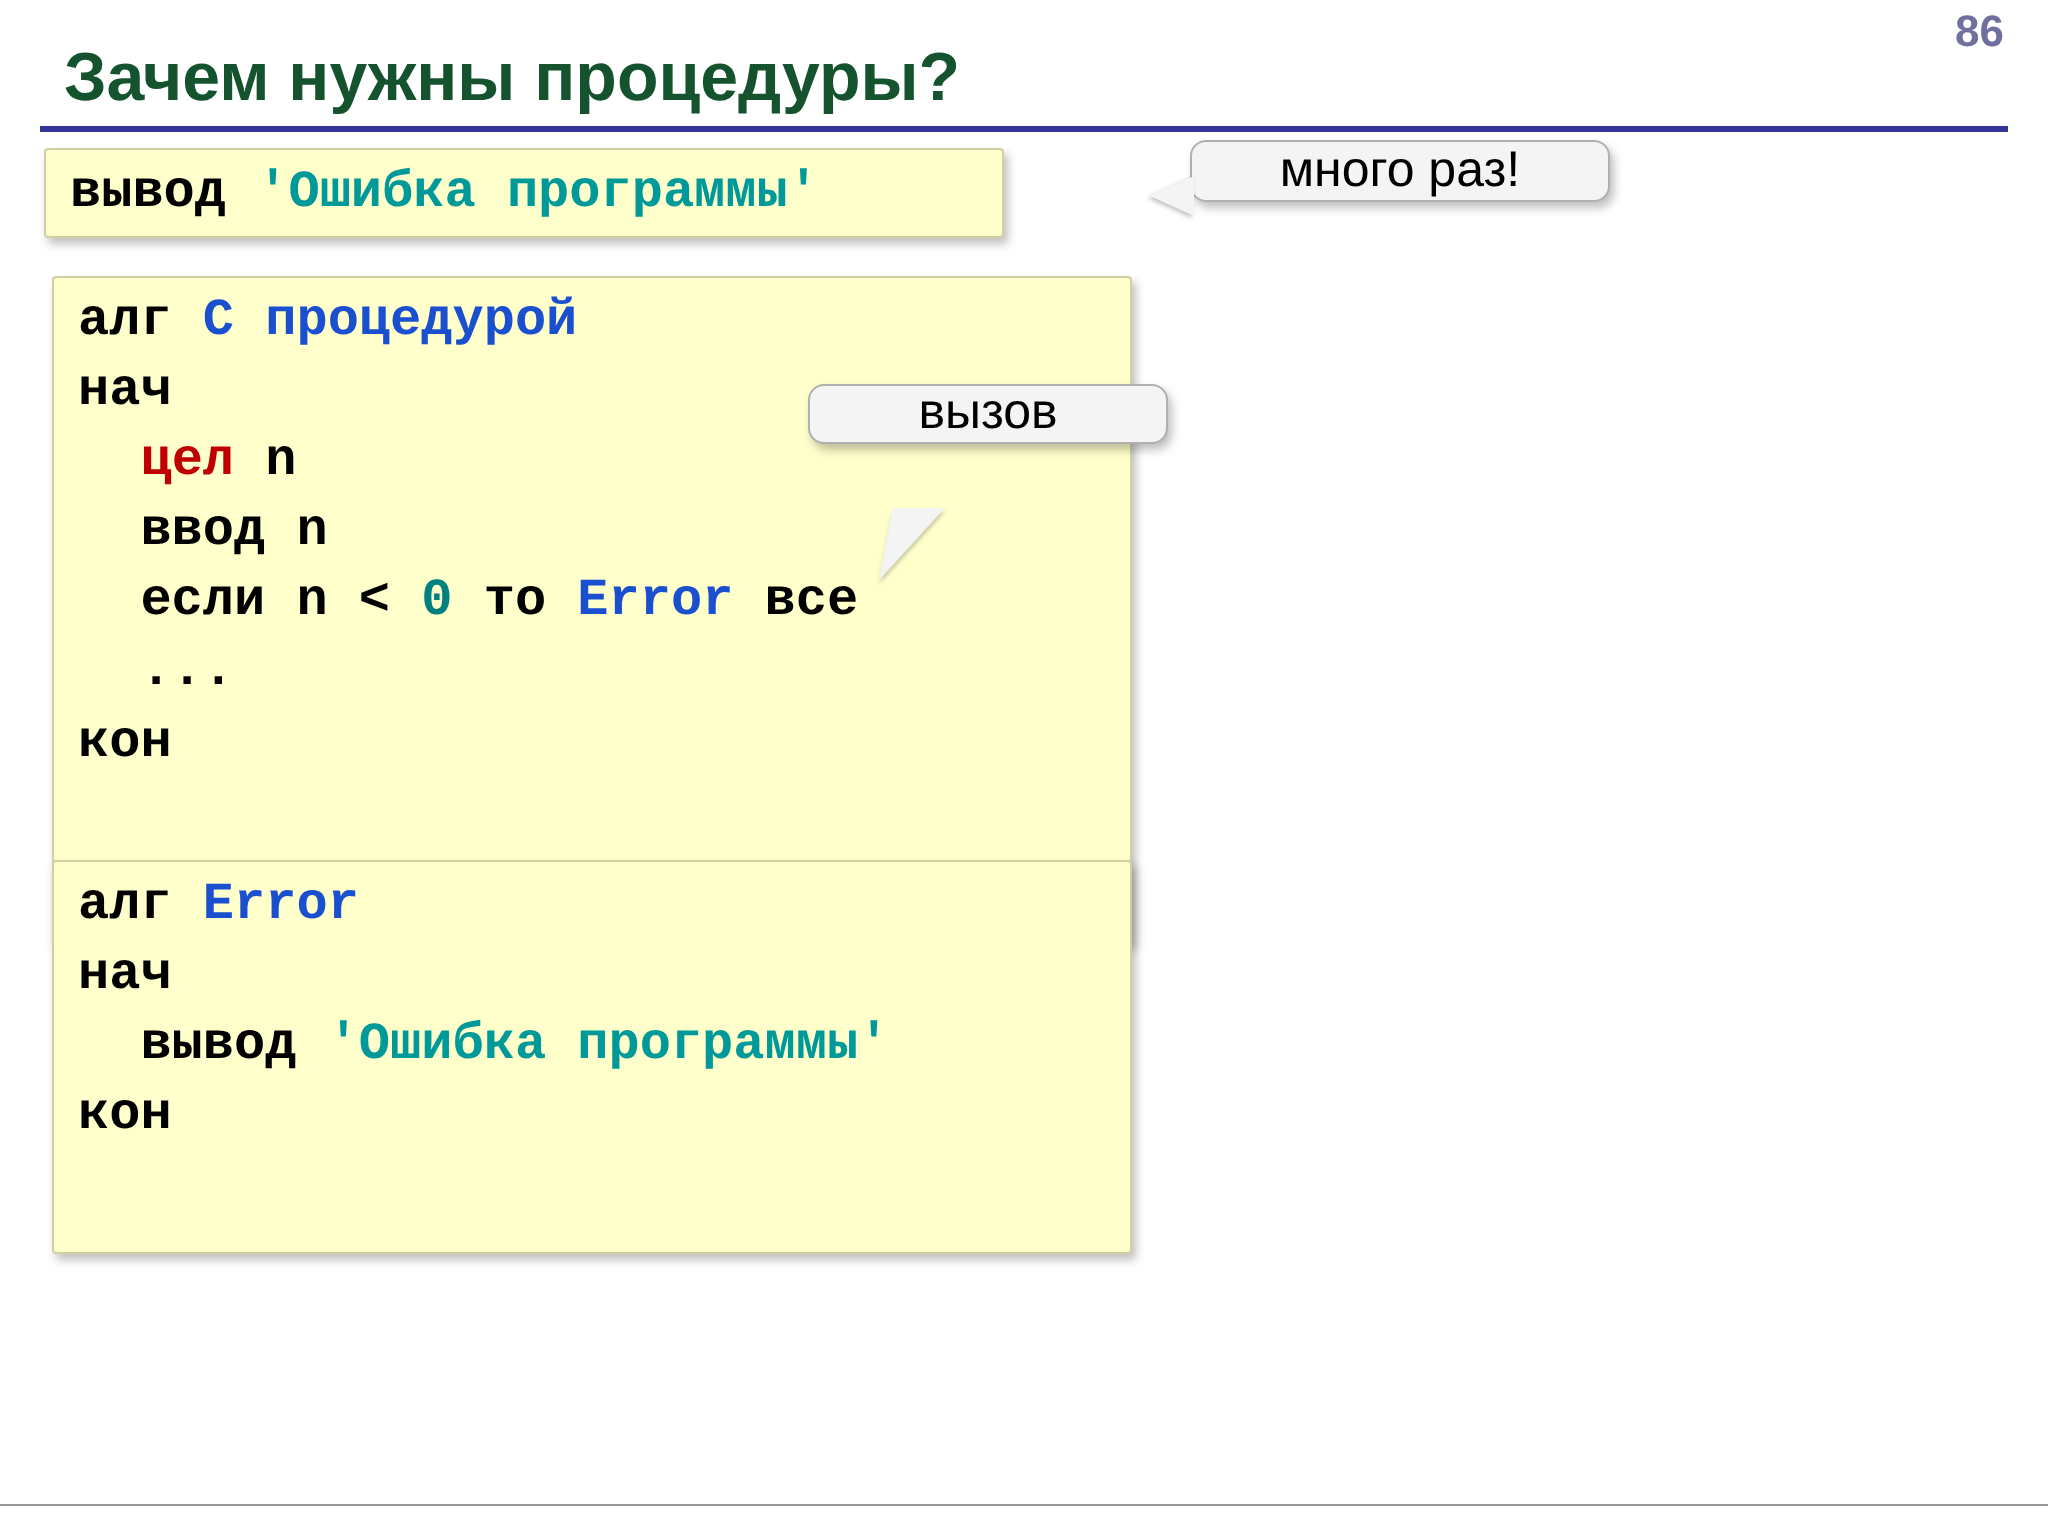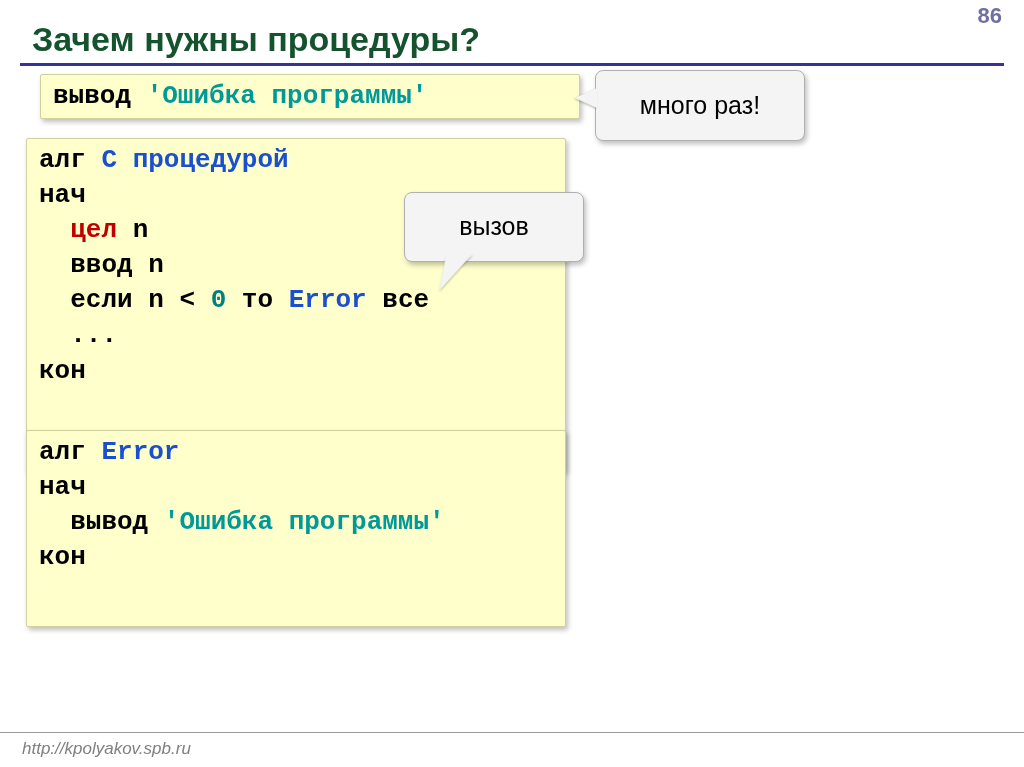--- a/index.html
+++ b/index.html
@@ -43,40 +43,40 @@
     border:1px solid #d0d0a0;
     border-radius:2px;
     box-shadow:2px 3px 5px rgba(0,0,0,.25);
     padding:4px 12px 4px 12px;
     font-family:"Courier New",monospace;
     font-size:26px;
     line-height:1.35;
     font-weight:bold;
     white-space:pre;
   }
-  .box1 { position:absolute; left:40px; top:8px; width:540px; }
+  .box1 { position:absolute; left:22px; top:8px; width:480px; }
   .box2 { position:absolute; left:26px; top:72px; width:540px; height:334px; }
   .box3 { position:absolute; left:26px; top:364px; width:540px; height:197px; }
 
   .kw   { color:#000; }
   .name { color:#1a4fcf; }
   .type { color:#c00000; }
   .str  { color:#009999; }
   .num  { color:#008080; }
 
   .callout {
     position:absolute;
     background:#f4f4f4;
     border:1px solid #b0b0b0;
     border-radius:8px;
     box-shadow:2px 3px 5px rgba(0,0,0,.25);
     font-size:25px;
     color:#000;
     text-align:center;
-    padding:20px 16px;
+    padding:0 16px;
   }
   .callout.c1 { left:595px; top:4px; width:210px; }
   .callout.c2 { left:404px; top:126px; width:180px; line-height:1.1; }
   .tail {
     position:absolute;
     width:0;height:0;
   }
   
   .tail.t1 {
     left:575px; top:22px;
@@ -139,14 +139,13 @@
   <div class="tail t2"></div>
 
   <div class="codebox box3"><span class="kw">алг </span><span class="name">Error</span>
 <span class="kw">нач</span>
 <span class="kw">  вывод </span><span class="str">'Ошибка программы'</span>
 <span class="kw">кон</span></div>
 
 </div>
 
 <div class="footer">
-  <span>http://kpolyakov.spb.ru</span>
 </div>
 
 </body></html>

